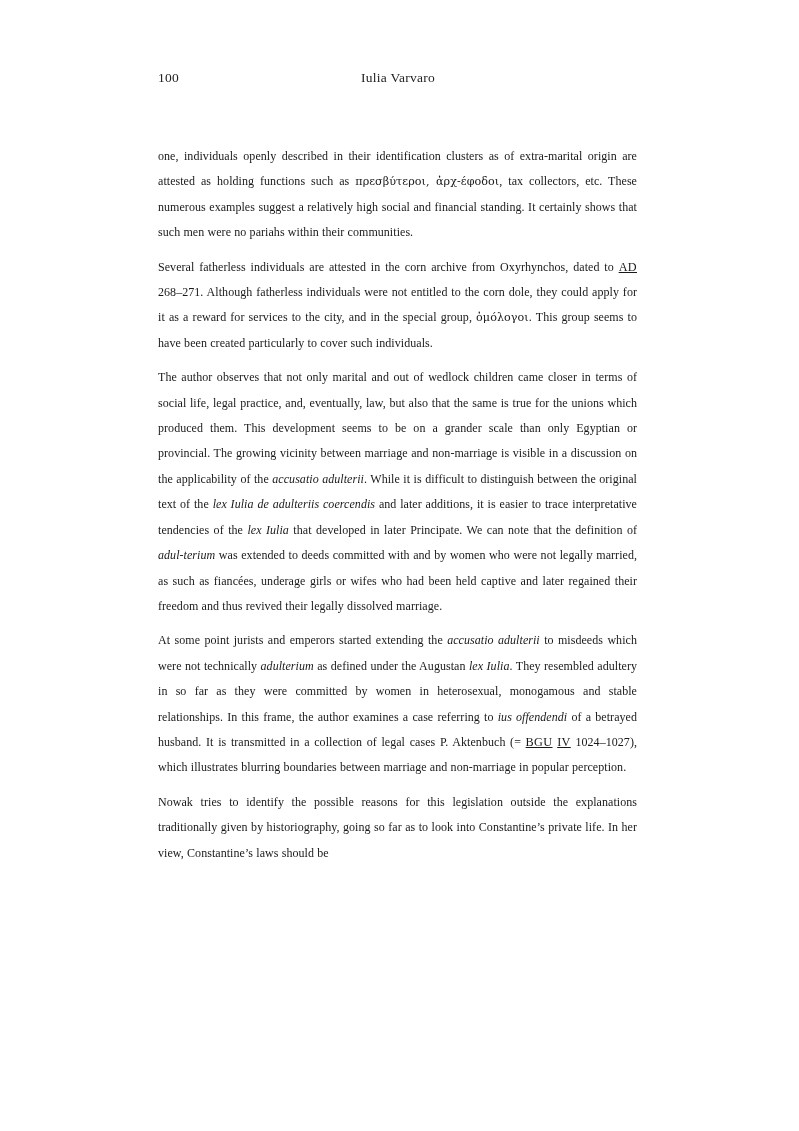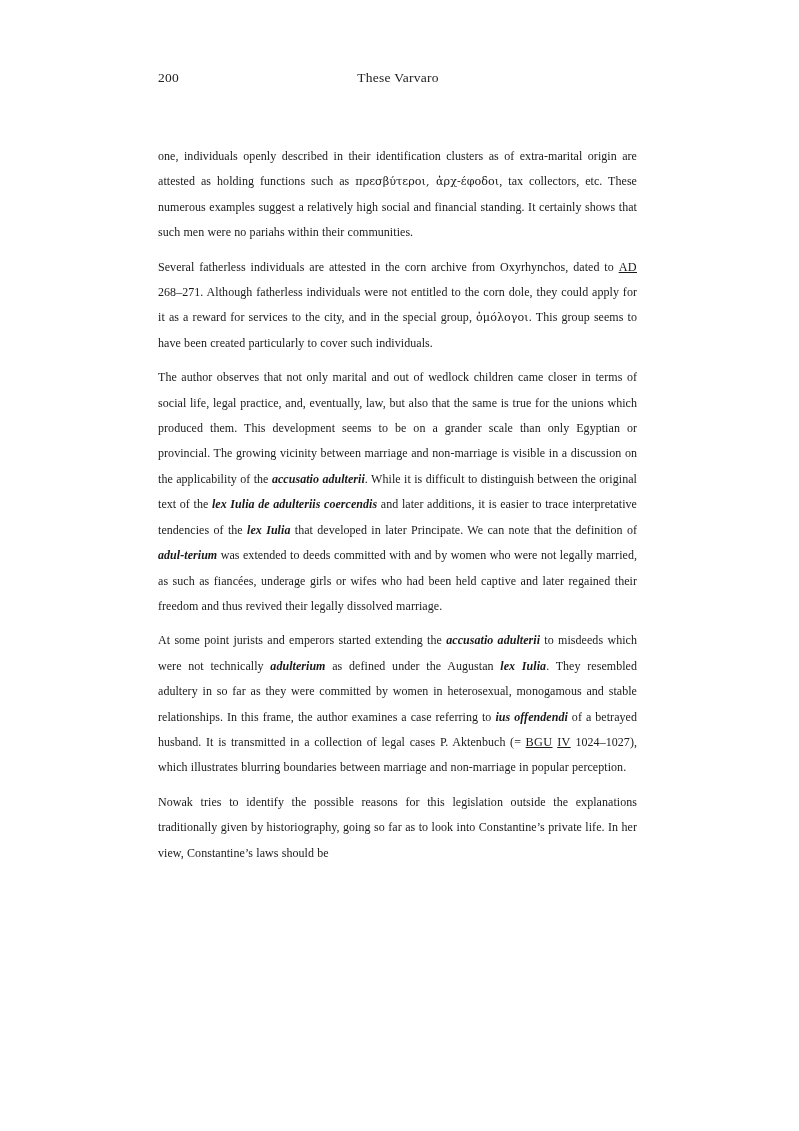--- a/index.html
+++ b/index.html
@@ -65,42 +65,42 @@
     text-justify: inter-word;
     font-size: 12px;
     line-height: 25.4px;
     letter-spacing: 0.05px;
     word-spacing: 0.2px;
     color: #191919;
     hyphens: manual;
   }
   p.para:last-child { margin-bottom: 0; }
 
-  i, .it { font-style: italic; font-weight: bold; }
+  i, .it { font-style: italic; }
 
   .sc {
     font-variant: small-caps;
     font-size: 1.02em;
     letter-spacing: 0.35px;
     text-decoration: underline;
   }
 
   .gk {
     font-family: "DejaVu Serif", "Liberation Serif", serif;
     font-size: 0.93em;
   }
 </style>
 </head>
 <body>
 
 <div class="page">
 
   <div class="header">
-    <div class="folio">200</div>
-    <div class="runhead">These Varvaro</div>
+    <div class="folio">100</div>
+    <div class="runhead">Iulia Varvaro</div>
   </div>
 
   <div class="textblock">
 
     <p class="para">one, individuals openly described in their identification clusters as of extra-marital origin are attested as holding functions such as <span class="gk">πρεσβύτεροι, ἀρχ-</span><span class="gk">έφοδοι</span>, tax collectors, etc. These numerous examples suggest a relatively high social and financial standing. It certainly shows that such men were no pariahs within their communities.</p>
 
     <p class="para">Several fatherless individuals are attested in the corn archive from Oxyrhynchos, dated to <span class="sc">AD</span> <span>268–271</span>. Although fatherless individuals were not entitled to the corn dole, they could apply for it as a reward for services to the city, and in the special group, <span class="gk">ὁμόλογοι</span>. This group seems to have been created particularly to cover such individuals.</p>
 
     <p class="para">The author observes that not only marital and out of wedlock children came closer in terms of social life, legal practice, and, eventually, law, but also that the same is true for the unions which produced them. This development seems to be on a grander scale than only Egyptian or provincial. The growing vicinity between marriage and non-marriage is visible in a discussion on the applicability of the <i>accusatio adulterii</i>. While it is difficult to distinguish between the original text of the <i>lex Iulia de adulteriis coercendis</i> and later additions, it is easier to trace interpretative tendencies of the <i>lex Iulia</i> that developed in later Principate. We can note that the definition of <i>adul-</i><i>terium</i> was extended to deeds committed with and by women who were not legally married, as such as fiancées, underage girls or wifes who had been held captive and later regained their freedom and thus revived their legally dissolved marriage.</p>
 

